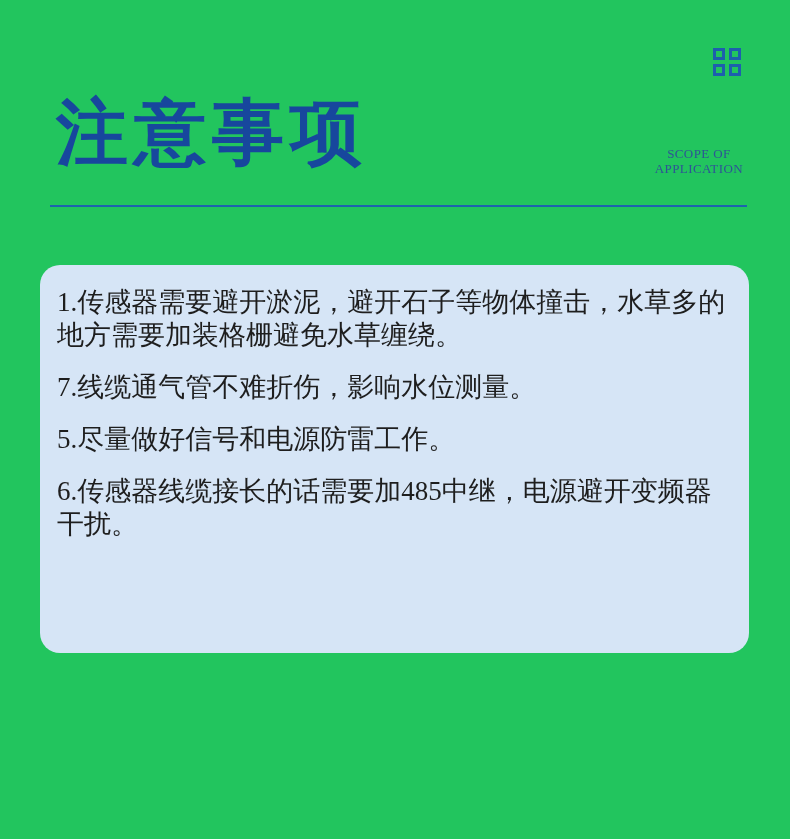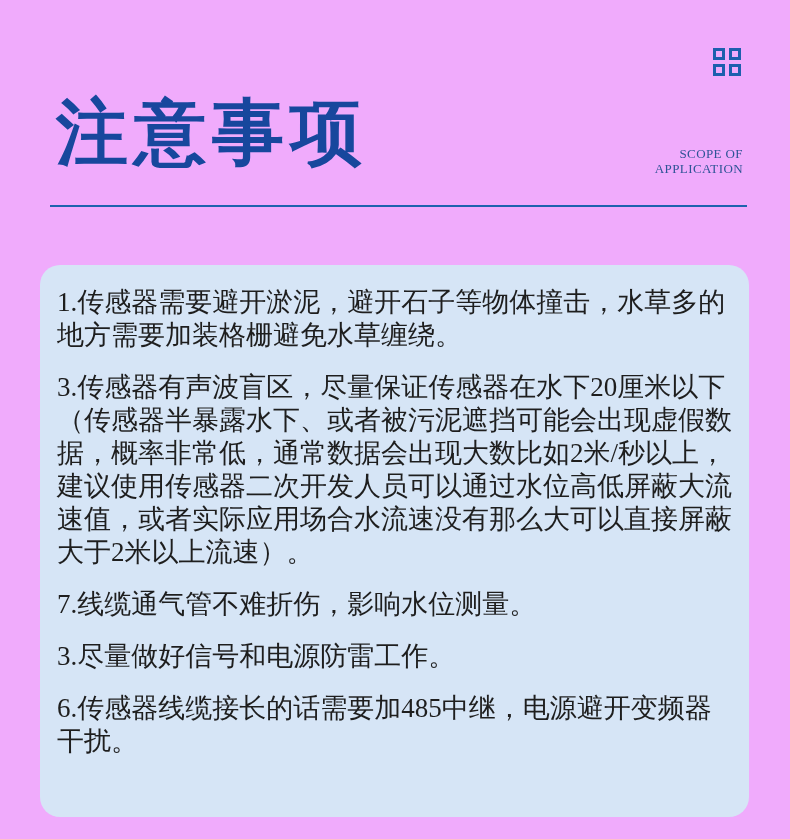--- a/index.html
+++ b/index.html
@@ -4,21 +4,21 @@
 <style>
   html, body {
     margin: 0;
     padding: 0;
     background: #ffffff;
   }
   .page {
     position: relative;
     width: 790px;
     height: 839px;
-    background: #f0abfc;
+    background: #22c55e;
     font-family: "Liberation Serif", "DejaVu Serif", serif;
     overflow: hidden;
   }
   
   .grid-icon {
     position: absolute;
     left: 713px;
     top: 48px;
     display: grid;
     grid-template-columns: 12px 12px;
@@ -44,21 +44,21 @@
     font-weight: 700;
     color: #17479d;
     letter-spacing: 6px;
     white-space: nowrap;
   }
   
   .subtitle {
     position: absolute;
     right: 47px;
     top: 146px;
-    text-align: right;
+    text-align: center;
     font-size: 13px;
     line-height: 15px;
     color: #2e5496;
     letter-spacing: 0.4px;
     margin-left: 34px;
   }
   
   .divider {
     position: absolute;
     left: 50px;
@@ -66,21 +66,21 @@
     width: 697px;
     height: 2px;
     background: #1d63ae;
   }
   
   .notes-box {
     position: absolute;
     left: 40px;
     top: 265px;
     width: 709px;
-    height: 552px;
+    height: 388px;
     box-sizing: border-box;
     background: #d6e5f6;
     border-radius: 20px;
     padding: 21px 14px 0 17px;
   }
   .note-item {
     margin: 0 0 19px 0;
     font-size: 27px;
     line-height: 33px;
     color: #1e1e1e;
@@ -107,19 +107,18 @@
 
   <div class="subtitle">
     <div>SCOPE OF</div>
     <div>APPLICATION</div>
   </div>
 
   <div class="divider"></div>
 
   <div class="notes-box">
     <p class="note-item">1.传感器需要避开淤泥，避开石子等物体撞击，水草多的地方需要加装格栅避免水草缠绕。</p>
-    <p class="note-item">3.传感器有声波盲区，尽量保证传感器在水下20厘米以下（传感器半暴露水下、或者被污泥遮挡可能会出现虚假数据，概率非常低，通常数据会出现大数比如2米/秒以上，建议使用传感器二次开发人员可以通过水位高低屏蔽大流速值，或者实际应用场合水流速没有那么大可以直接屏蔽大于2米以上流速）。</p>
     <p class="note-item">7.线缆通气管不难折伤，影响水位测量。</p>
-    <p class="note-item">3.尽量做好信号和电源防雷工作。</p>
+    <p class="note-item">5.尽量做好信号和电源防雷工作。</p>
     <p class="note-item">6.传感器线缆接长的话需要加485中继，电源避开变频器干扰。</p>
   </div>
 
 </div>
 
 </body></html>

